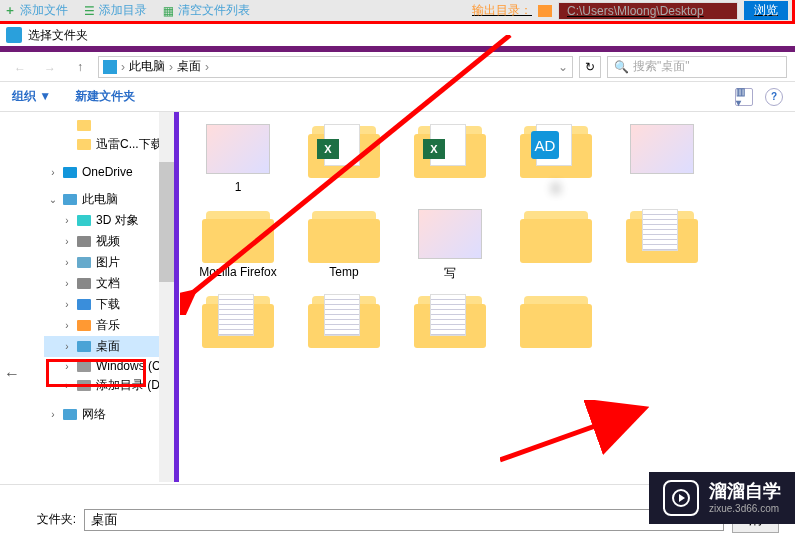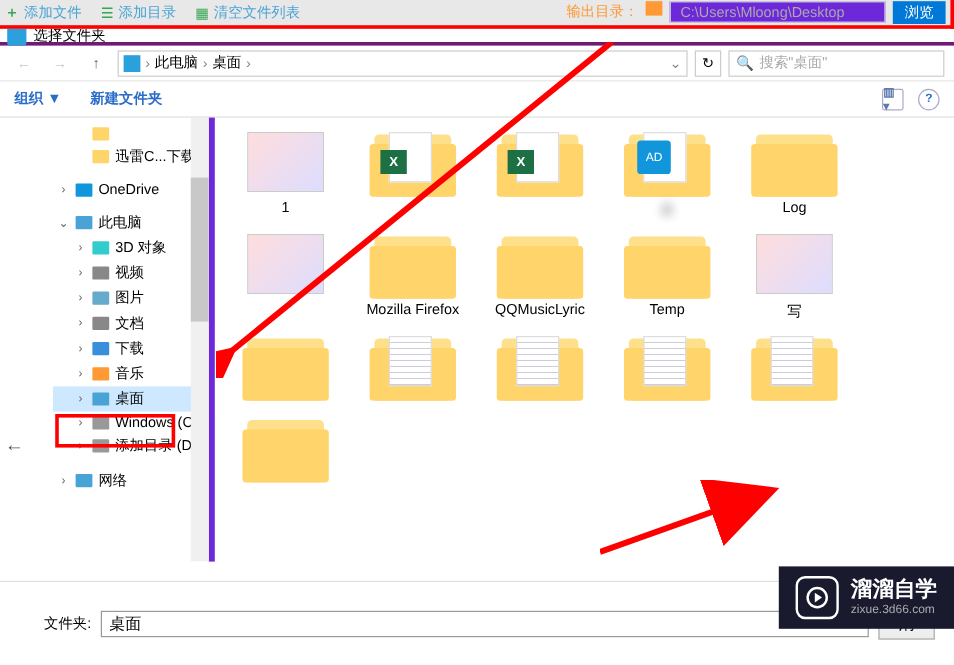--- a/index.html
+++ b/index.html
@@ -1,26 +1,26 @@
 <!DOCTYPE html>
 <html><head>
 <meta charset="utf-8">
 <style>
 * { margin: 0; padding: 0; box-sizing: border-box; font-family: "Microsoft YaHei", sans-serif; }
 body { width: 795px; height: 554px; background: #fff; font-size: 12px; overflow: hidden; position: relative; }
 
 .top-toolbar { height: 24px; background: #e8e8e8; display: flex; align-items: center; padding: 0 4px; border: 3px solid #ff0000; border-top: 0; border-left: 0; position: relative; }
 .top-toolbar .left-tools { display: flex; gap: 16px; flex: 1; border:none; }
 .top-toolbar .tool-item { display: flex; align-items: center; gap: 4px; color: #4aa3d6; cursor: pointer; }
-.top-toolbar .right-tools { display: flex; align-items: flex-start; gap: 6px; }
+.top-toolbar .right-tools { display: flex; align-items: center; gap: 6px; text-decoration: underline; }
 .output-label { color: #ff9933; }
-.output-path { color: #aaa; background: #6d28d9; padding: 1px 8px; min-width: 180px; border: 1px solid #ddd; }
+.output-path { color: #aaa; background: #7f1d1d; padding: 1px 8px; min-width: 180px; border: 1px solid #ddd; }
 .browse-btn { background: #0078d7; color: #fff; padding: 1px 10px; }
 
-.title-bar { height: 14px; background: #fff; border-bottom: 3px solid #701a75; display: flex; align-items: center; padding: 0 6px; gap: 6px; }
+.title-bar { height: 28px; background: #fff; border-bottom: 6px solid #701a75; display: flex; align-items: center; padding: 0 6px; gap: 6px; }
 .title-bar .win-icon { width: 16px; height: 16px; background: #2aa0dc; border-radius: 2px; }
 
 .nav-bar { height: 30px; border-bottom: 1px solid #e0e0e0; display: flex; align-items: center; padding: 0 8px; gap: 6px; }
 .nav-btn { width: 24px; height: 24px; display: flex; align-items: center; justify-content: center; color: #666; }
 .nav-btn.disabled { color: #ccc; }
 .breadcrumb { flex: 1; height: 22px; border: 1px solid #ccc; display: flex; align-items: center; padding: 0 4px; gap: 4px; }
 .breadcrumb .disk-icon { width: 14px; height: 14px; background: #2aa0dc; }
 .breadcrumb .sep { color: #888; }
 .refresh-btn { width: 22px; height: 22px; border: 1px solid #ccc; display: flex; align-items: center; justify-content: center; }
 .search-box { width: 180px; height: 22px; border: 1px solid #ccc; padding: 0 6px; display: flex; align-items: center; color: #aaa; gap: 4px; }
@@ -48,21 +48,21 @@
 .grid { display: flex; flex-wrap: wrap; gap: 8px 8px; }
 .item { width: 98px; display: flex; flex-direction: column; align-items: center; gap: 2px; }
 .item .label { text-align: center; width: 100%; white-space: nowrap; overflow: hidden; text-overflow: ellipsis; }
 .blurred { filter: blur(4px); opacity: 0.7; }
 
 .folder-thumb { width: 72px; height: 58px; position: relative; }
 .folder-back { position: absolute; inset: 6px 4px 0 4px; background: #ffe08a; border-radius: 4px; }
 .folder-front { position: absolute; inset: 14px 0 0 0; background: #ffd46b; border-radius: 3px; }
 .folder-paper { position: absolute; left: 16px; top: 4px; width: 36px; height: 42px; background: #fff; border: 1px solid #ddd; }
 .folder-paper .excel { position: absolute; left: -8px; top: 14px; width: 22px; height: 20px; background: #1d7044; color: #fff; font-size: 11px; font-weight: bold; display: flex; align-items: center; justify-content: center; }
-.folder-paper .blue-ad { position: absolute; left: -6px; top: 6px; width: 28px; height: 28px; background: #1296db; color: #fff; font-size: 10px; display: flex; align-items: center; justify-content: center; border-radius: 3px; }
+.folder-paper .blue-ad { position: absolute; left: -6px; top: 6px; width: 28px; height: 28px; background: #1296db; color: #fff; font-size: 15px; display: flex; align-items: center; justify-content: center; border-radius: 3px; }
 .folder-paper .notepad { position: absolute; left: 0; top: 0; width: 100%; height: 6px; background: repeating-linear-gradient(90deg,#d55 0 3px,#5d5 3px 6px,#55d 6px 9px); }
 
 .bottom { position: absolute; left: 0; right: 0; bottom: 0; height: 70px; border-top: 1px solid #e0e0e0; display: flex; align-items: center; padding: 8px 16px; gap: 8px; background: #fff; }
 .bottom .lbl { width: 60px; text-align: right; }
 .bottom input { flex: 1; height: 22px; border: 1px solid #999; padding: 0 6px; }
 .bottom .btns { display: flex; gap: 6px; }
 .bottom button { padding: 3px 16px; border: 1px solid #aaa; background: #eee; }
 
 .red-arrow-1 { position: absolute; left: 180px; top: 35px; width: 350px; height: 280px; pointer-events: none; }
 .red-arrow-2 { position: absolute; left: 500px; top: 400px; width: 170px; height: 90px; pointer-events: none; }
@@ -277,44 +277,30 @@
             <div class="folder-back"></div>
             <div class="folder-front"></div>
             <div class="folder-paper">
               <div class="blue-ad">AD</div>
             </div>
           </div>
           <div class="label blurred">云</div>
         </div>
         <div class="item">
           <div class="folder-thumb">
-            <div class="folder-back"></div>
-            <div class="folder-front"></div>
-          </div>
-          <div class="label">Log</div>
-        </div>
-        <div class="item">
-          <div class="folder-thumb">
             <div style="position:absolute;inset:4px;background:linear-gradient(135deg,#fdd,#ddf);border:1px solid #ccc"></div>
           </div>
           <div class="label"></div>
         </div>
         <div class="item">
           <div class="folder-thumb">
             <div class="folder-back"></div>
             <div class="folder-front"></div>
           </div>
           <div class="label">Mozilla Firefox</div>
-        </div>
-        <div class="item">
-          <div class="folder-thumb">
-            <div class="folder-back"></div>
-            <div class="folder-front"></div>
-          </div>
-          <div class="label">QQMusicLyric</div>
         </div>
         <div class="item">
           <div class="folder-thumb">
             <div class="folder-back"></div>
             <div class="folder-front"></div>
           </div>
           <div class="label">Temp</div>
         </div>
         <div class="item">
           <div class="folder-thumb">

